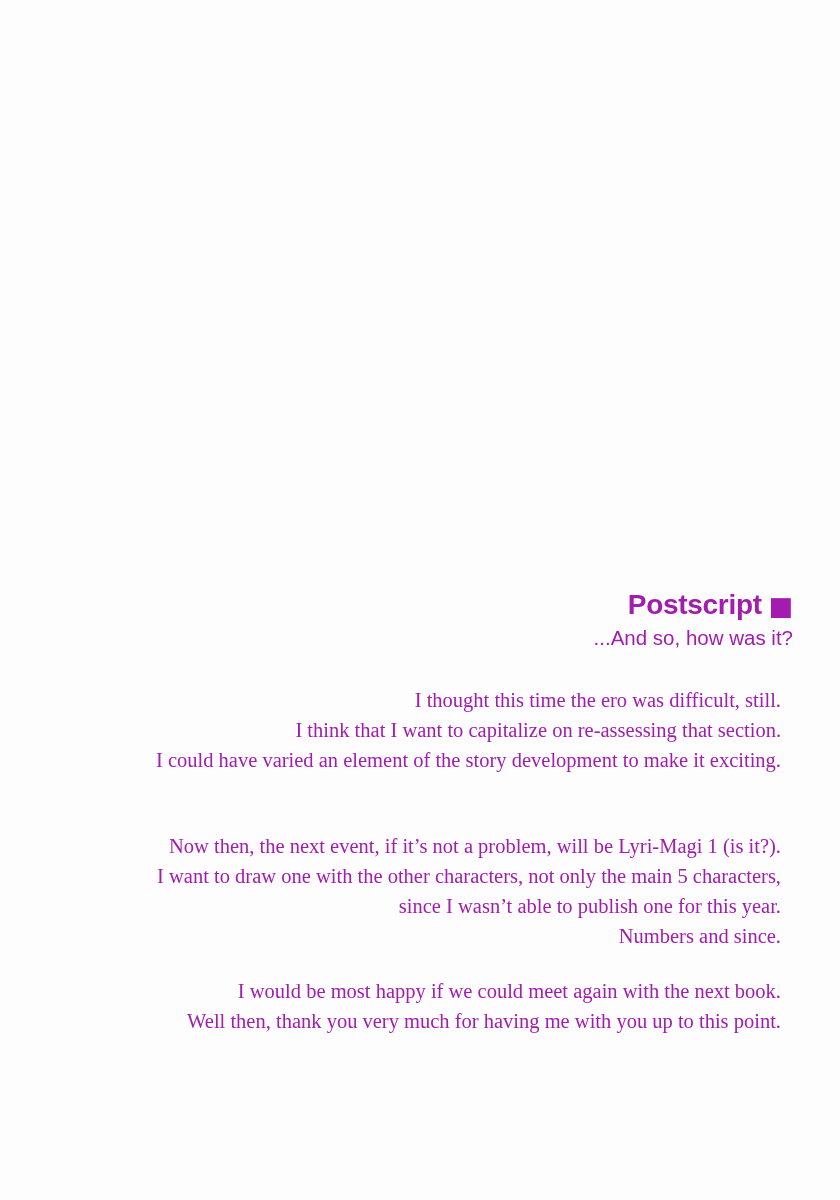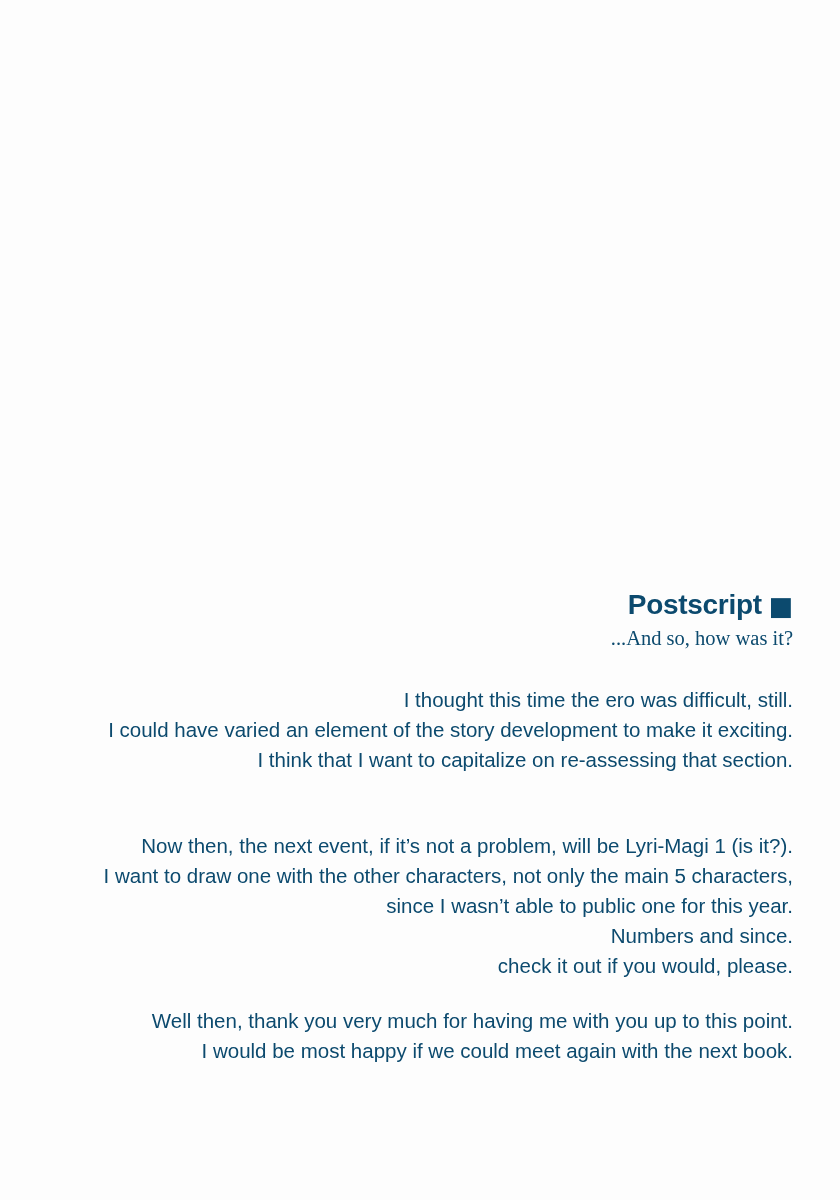--- a/index.html
+++ b/index.html
@@ -14,69 +14,67 @@
     overflow: hidden;
     font-family: "Liberation Sans", "DejaVu Sans", sans-serif;
   }
   .content {
     position: absolute;
     top: 588px;
     left: 10px;
     right: 47px;
     text-align: right;
     white-space: nowrap;
-    color: #0c4a6e;
+    color: #a21caf;
     font-size: 20.5px;
     line-height: 30px;
   }
   .heading-line {
     font-size: 28px;
     font-weight: bold;
     line-height: 34px;
     letter-spacing: -0.3px;
   }
   .heading-marker {
     font-family: "DejaVu Sans", sans-serif;
     font-size: 26px;
     margin-left: 7px;
     vertical-align: -1px;
   }
   .subheading {
     line-height: 30px;
-    font-family: Liberation Serif, serif;
   }
-  .para { margin: 0; }
+  .para { margin: 12px; font-family: Liberation Serif, serif; }
   .para-1 { margin-top: 32px; }
   .para-2 { margin-top: 56px; }
   .para-3 { margin-top: 25px; }
   .line { line-height: 30px; }
 </style>
 </head>
 <body>
 
 <div class="page">
   <div class="content">
 
     <div class="heading-line"><span class="heading-text">Postscript</span><span class="heading-marker">■</span></div>
 
     <div class="subheading">...And so, how was it?</div>
 
     <div class="para para-1">
       <div class="line">I thought this time the ero was difficult, still.</div>
+      <div class="line">I think that I want to capitalize on re-assessing that section.</div>
       <div class="line">I could have varied an element of the story development to make it exciting.</div>
-      <div class="line">I think that I want to capitalize on re-assessing that section.</div>
     </div>
 
     <div class="para para-2">
       <div class="line">Now then, the next event, if it’s not a problem, will be Lyri-Magi 1 (is it?).</div>
       <div class="line">I want to draw one with the other characters, not only the main 5 characters,</div>
-      <div class="line">since I wasn’t able to public one for this year.</div>
+      <div class="line">since I wasn’t able to publish one for this year.</div>
       <div class="line">Numbers and since.</div>
-      <div class="line">check it out if you would, please.</div>
     </div>
 
     <div class="para para-3">
+      <div class="line">I would be most happy if we could meet again with the next book.</div>
       <div class="line">Well then, thank you very much for having me with you up to this point.</div>
-      <div class="line">I would be most happy if we could meet again with the next book.</div>
     </div>
 
   </div>
 </div>
 
 </body></html>

